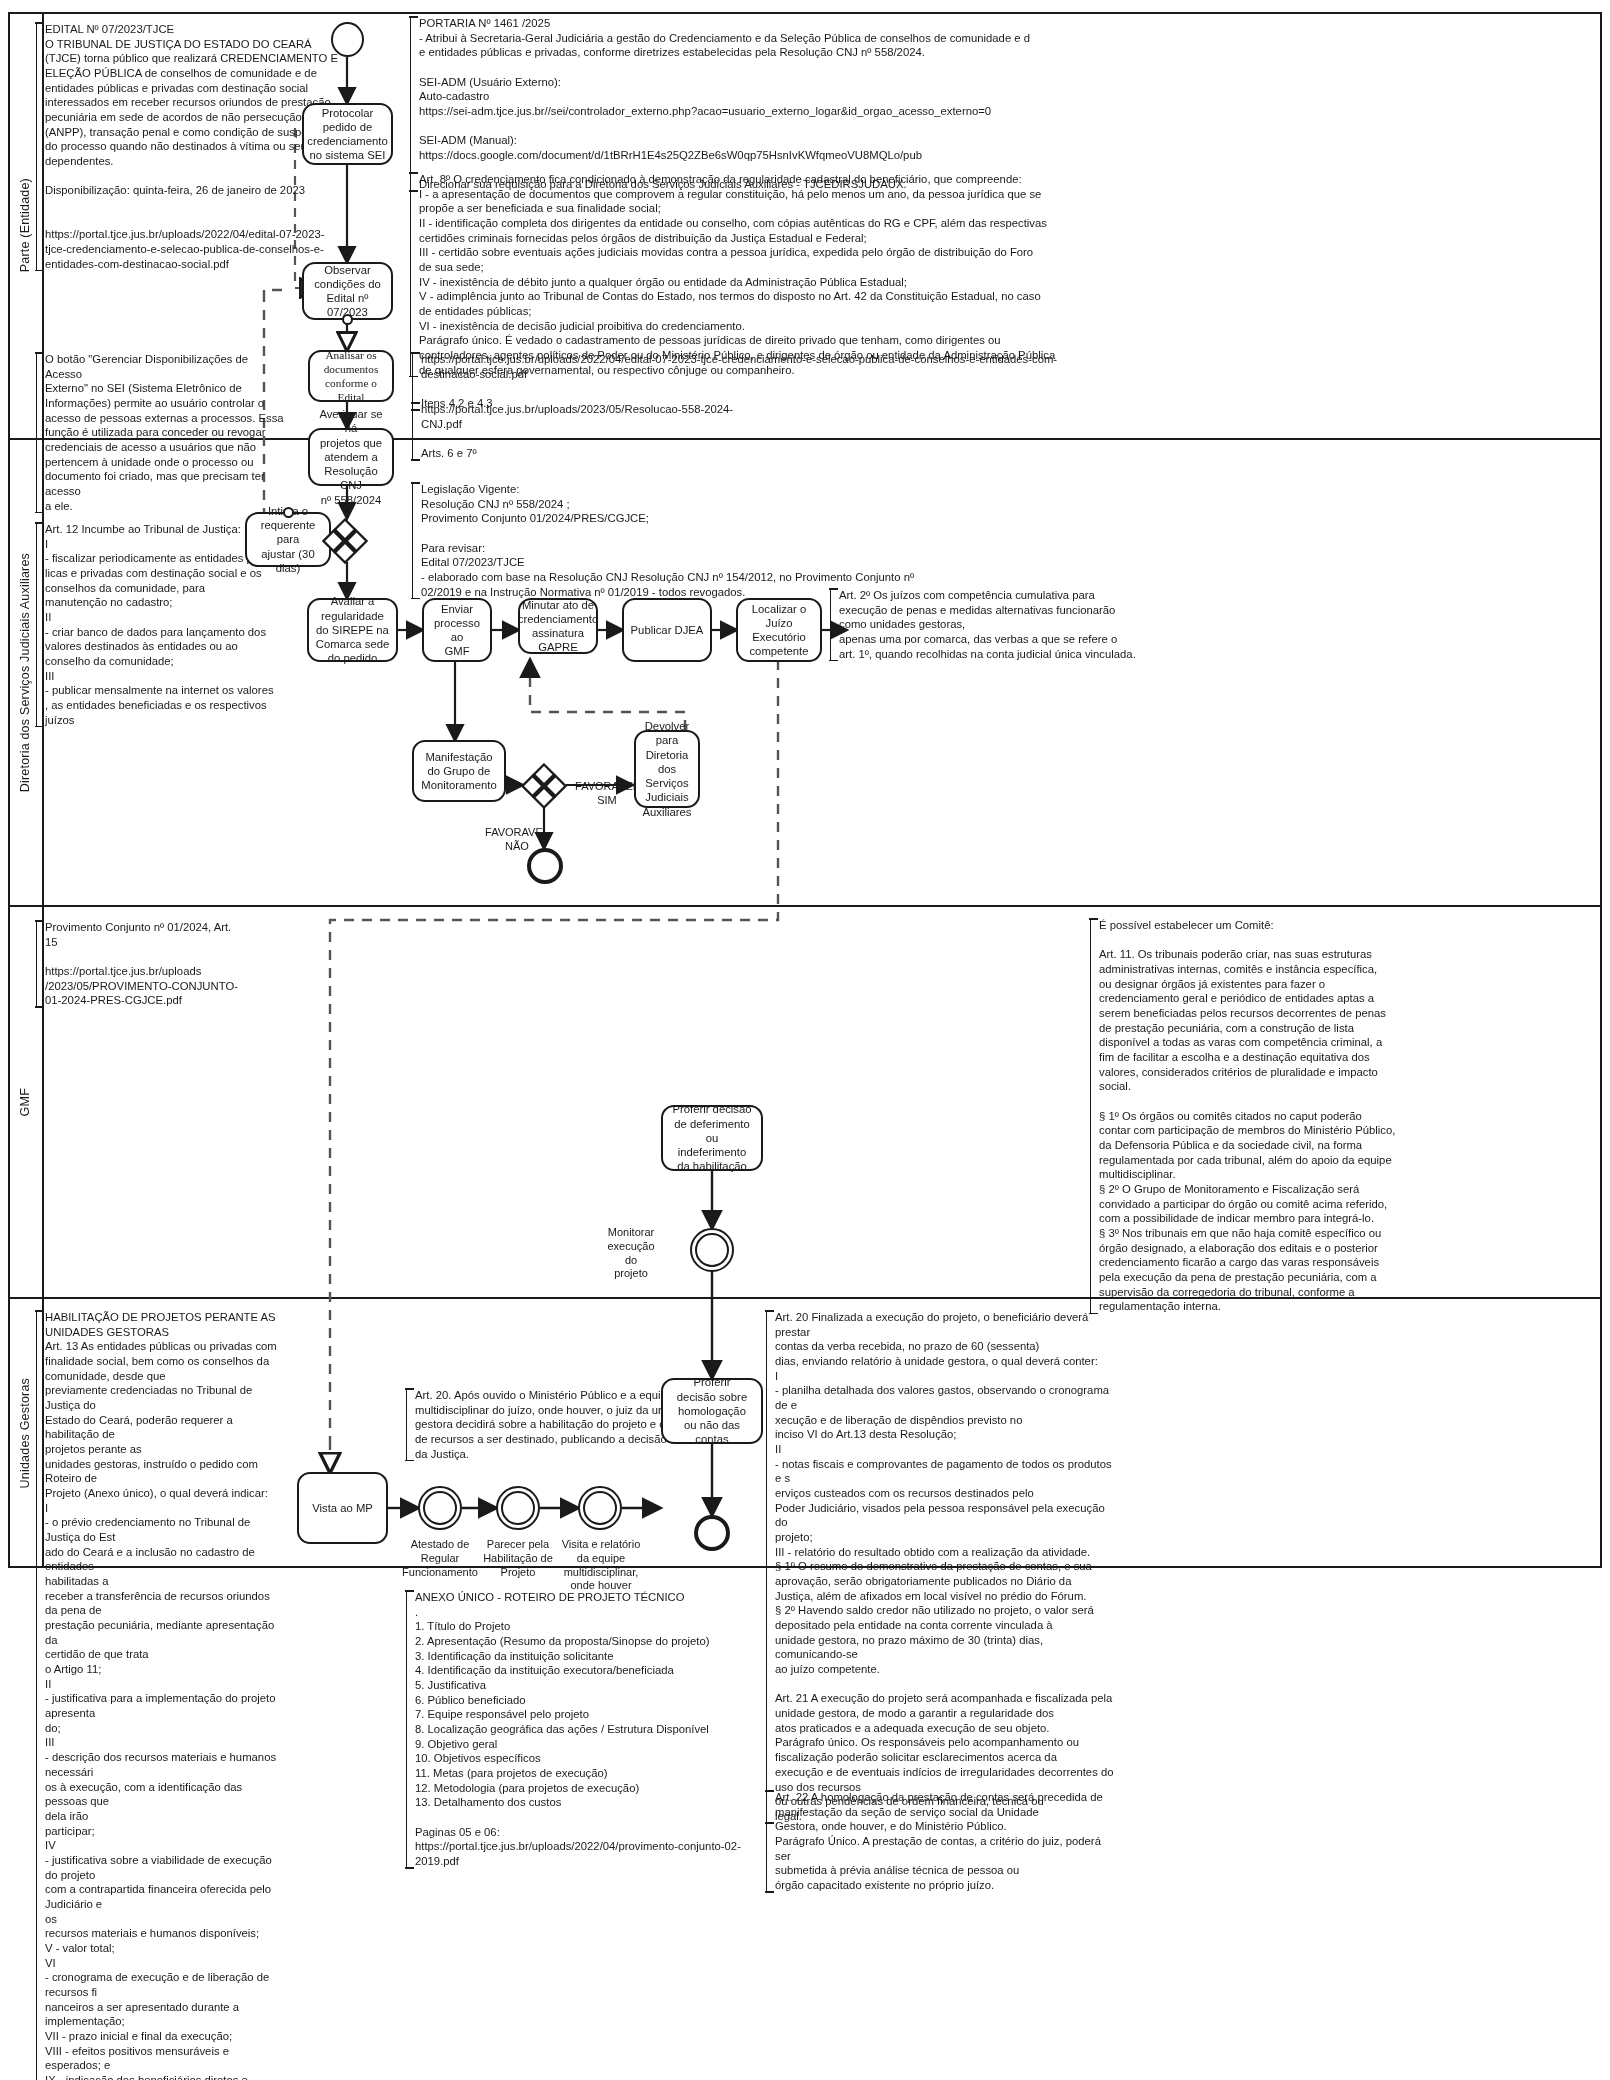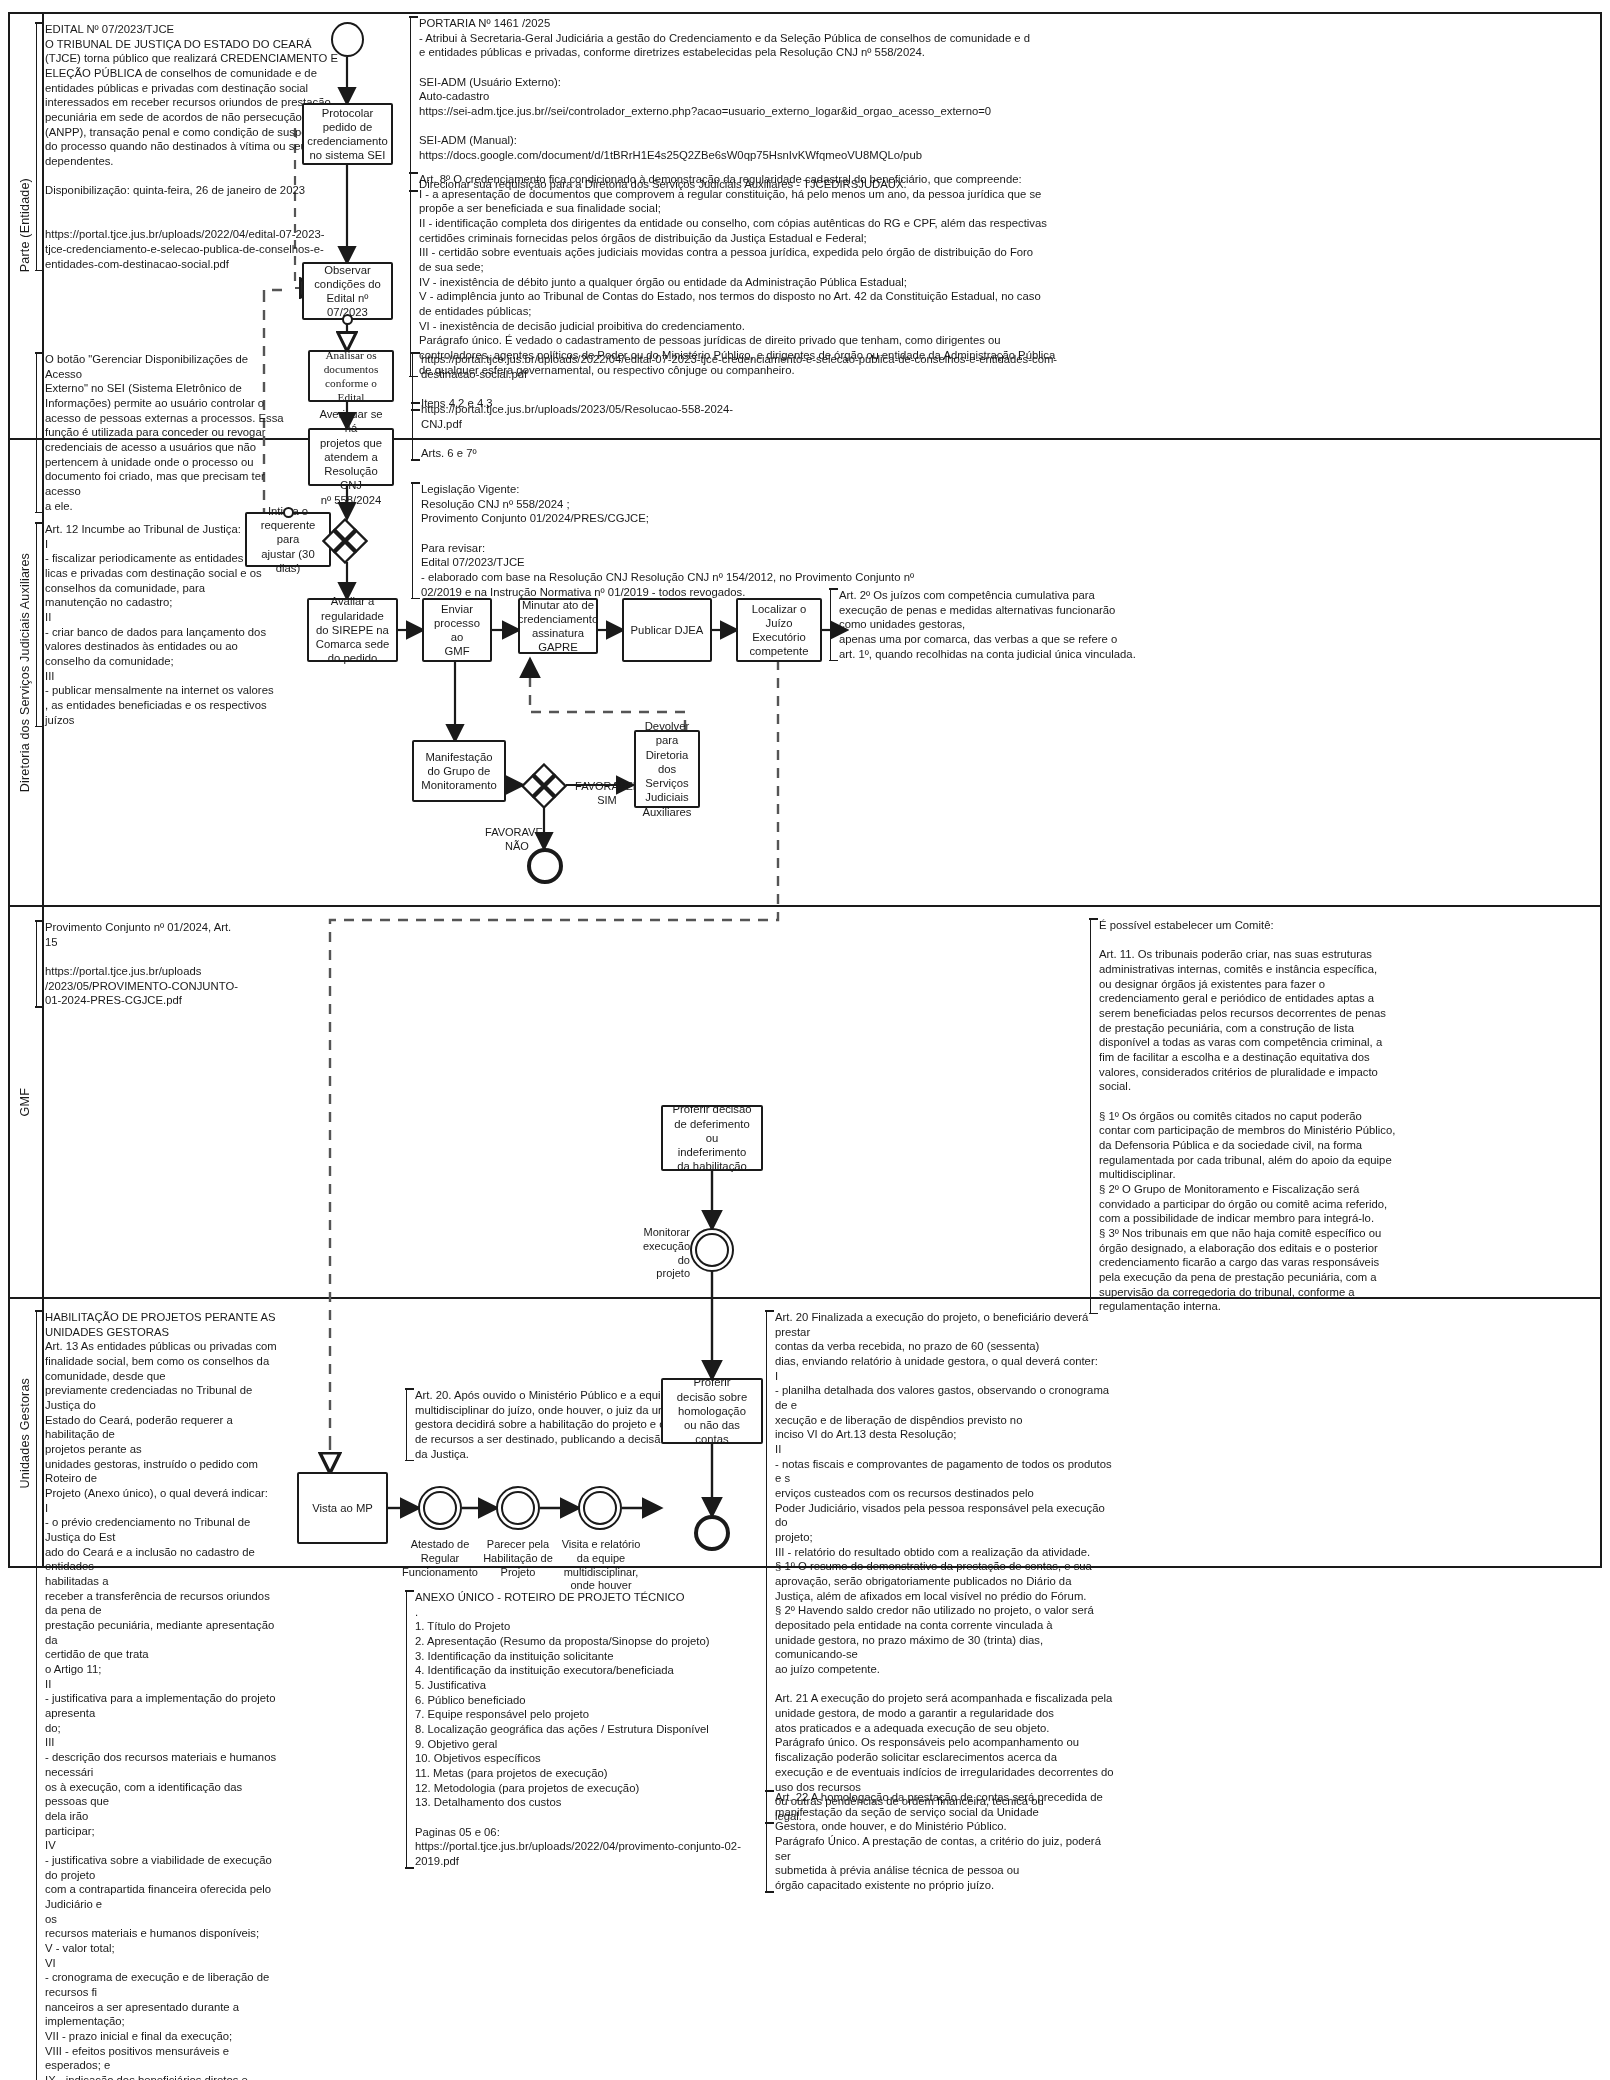--- a/index.html
+++ b/index.html
@@ -36,21 +36,21 @@
     content:""; position:absolute; left:-1.6px; width:9px; height:1.6px;
     background:#1a1a1a;
   }
   .note::before { top:0; }
   .note::after  { bottom:0; }
 
   
   .task {
     position:absolute;
     border:2.2px solid #1a1a1a;
-    border-radius:2px;
+    border-radius:13px;
     background:#fff;
     display:flex; align-items:center; justify-content:center;
     text-align:center;
     font-size:11.3px;
     line-height:1.26;
     padding:3px 5px;
     white-space:pre-line;
   }
   
   .tmark {
@@ -521,21 +521,21 @@
 
   <div class="task" style="left:661px; top:1105px; width:102px; height:66px;">
     <span>Proferir decisão
 de deferimento
 ou
 indeferimento
 da habilitação</span>
   </div>
 
   <div class="ev-int" style="left:690px; top:1228px; width:44px; height:44px;"></div>
-  <div class="ev-cap" style="left:628px; top:1226px; width:62px; text-align:right;">Monitorar
+  <div class="ev-cap" style="left:600px; top:1226px; width:62px; text-align:center;">Monitorar
 execução do
 projeto</div>
 
   <div class="task" style="left:661px; top:1378px; width:102px; height:66px;justify-content:center;">
     <span>Proferir
 decisão sobre
 homologação
 ou não das
 contas</span>
   </div>

